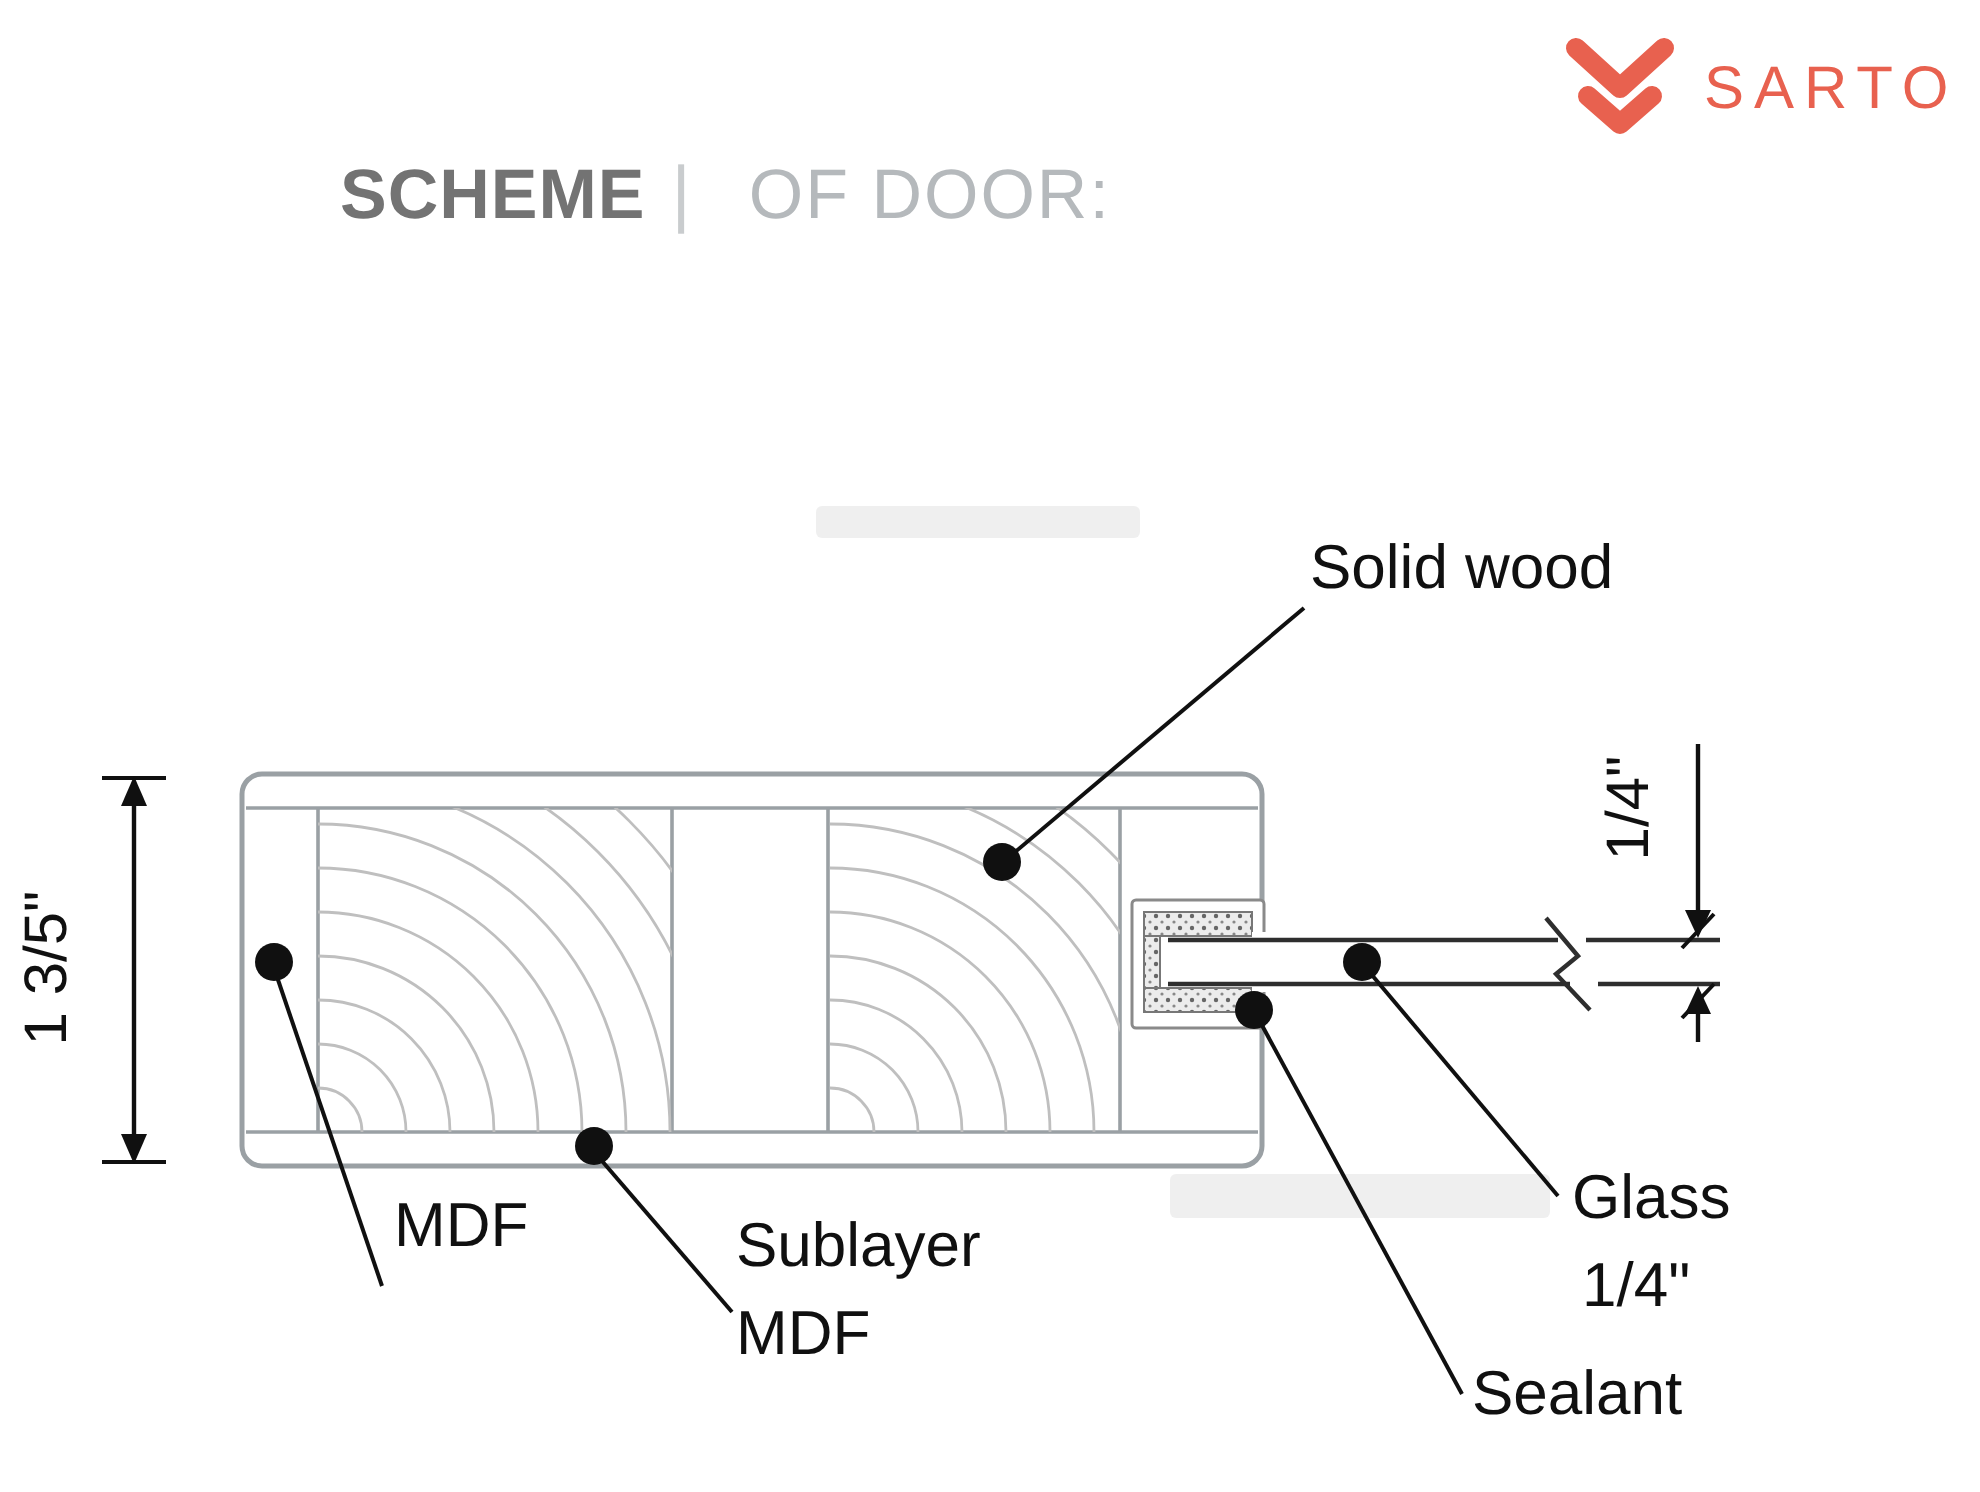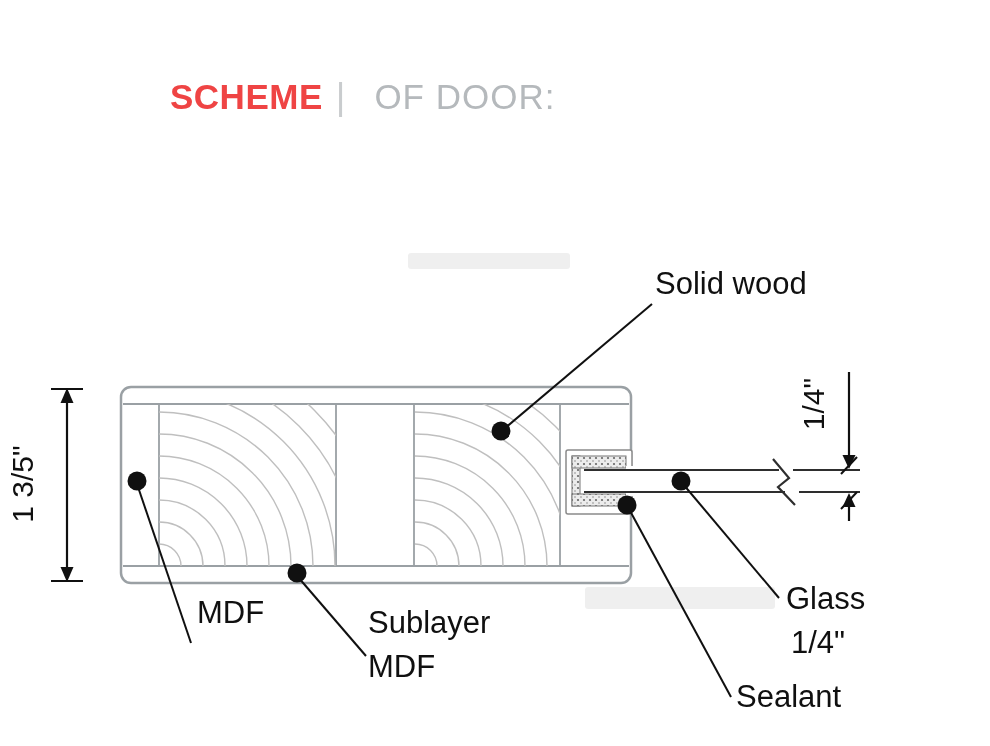--- a/index.html
+++ b/index.html
@@ -2,21 +2,21 @@
 <html><head>
 <meta charset="utf-8">
 <style>
   * { margin:0; padding:0; box-sizing:border-box; }
   html,body { background:#ffffff; }
   body { font-family:"Liberation Sans", sans-serif; }
   .canvas { position:relative; width:990px; height:746px; background:#ffffff; overflow:hidden; }
 
   
   .header-title { position:absolute; left:170px; top:76px; display:flex; align-items:baseline; gap:13px; }
-  .title-bold  { font-size:35px; font-weight:700; color:#ef4444; letter-spacing:.5px; }
+  .title-bold  { font-size:35px; font-weight:700; color:#737373; letter-spacing:.5px; }
   .title-sep   { font-size:37px; font-weight:300; color:#c9ccce; }
   .title-light { font-size:35px; font-weight:400; color:#b5b9bc; letter-spacing:1px;margin-left:16px; }
 
   
   .logo { position:absolute; left:780px; top:14px; display:flex; align-items:center; gap:12px; }
   .logo-text { font-size:30px; color:#e8614f; letter-spacing:5px; font-weight:400; }
 
   
   .watermark { position:absolute; background:#d6d6d6; opacity:.4; border-radius:3px; }
   .wm-a { left:408px; top:253px; width:162px; height:16px; }
@@ -34,20 +34,27 @@
 
   <div class="watermark wm-a"></div>
   <div class="watermark wm-b"></div>
 
   <div class="header-title">
     <span class="title-bold">SCHEME</span>
     <span class="title-sep">|</span>
     <span class="title-light">OF DOOR:</span>
   </div>
 
+  <div class="logo">
+    <svg width="60" height="62" viewBox="0 0 60 62">
+      <path d="M 8 10 L 30 30 L 52 10" fill="none" stroke="#e8614f" stroke-width="10" stroke-linecap="round" stroke-linejoin="round"></path>
+      <path d="M 14 34 L 30 48 L 46 34" fill="none" stroke="#e8614f" stroke-width="10" stroke-linecap="round" stroke-linejoin="round"></path>
+    </svg>
+    <span class="logo-text">SARTO</span>
+  </div>
 
   <svg class="diagram-svg" width="990" height="746" viewBox="0 0 990 746">
     <defs>
       <pattern id="stipple" width="6" height="6" patternUnits="userSpaceOnUse">
         <rect width="6" height="6" fill="#ececec"></rect>
         <circle cx="2" cy="2" r="1.1" fill="#666"></circle>
         <circle cx="5" cy="5" r="0.8" fill="#888"></circle>
       </pattern>
       <clipPath id="clipA">
           <rect x="159" y="404" width="177" height="162"></rect>

